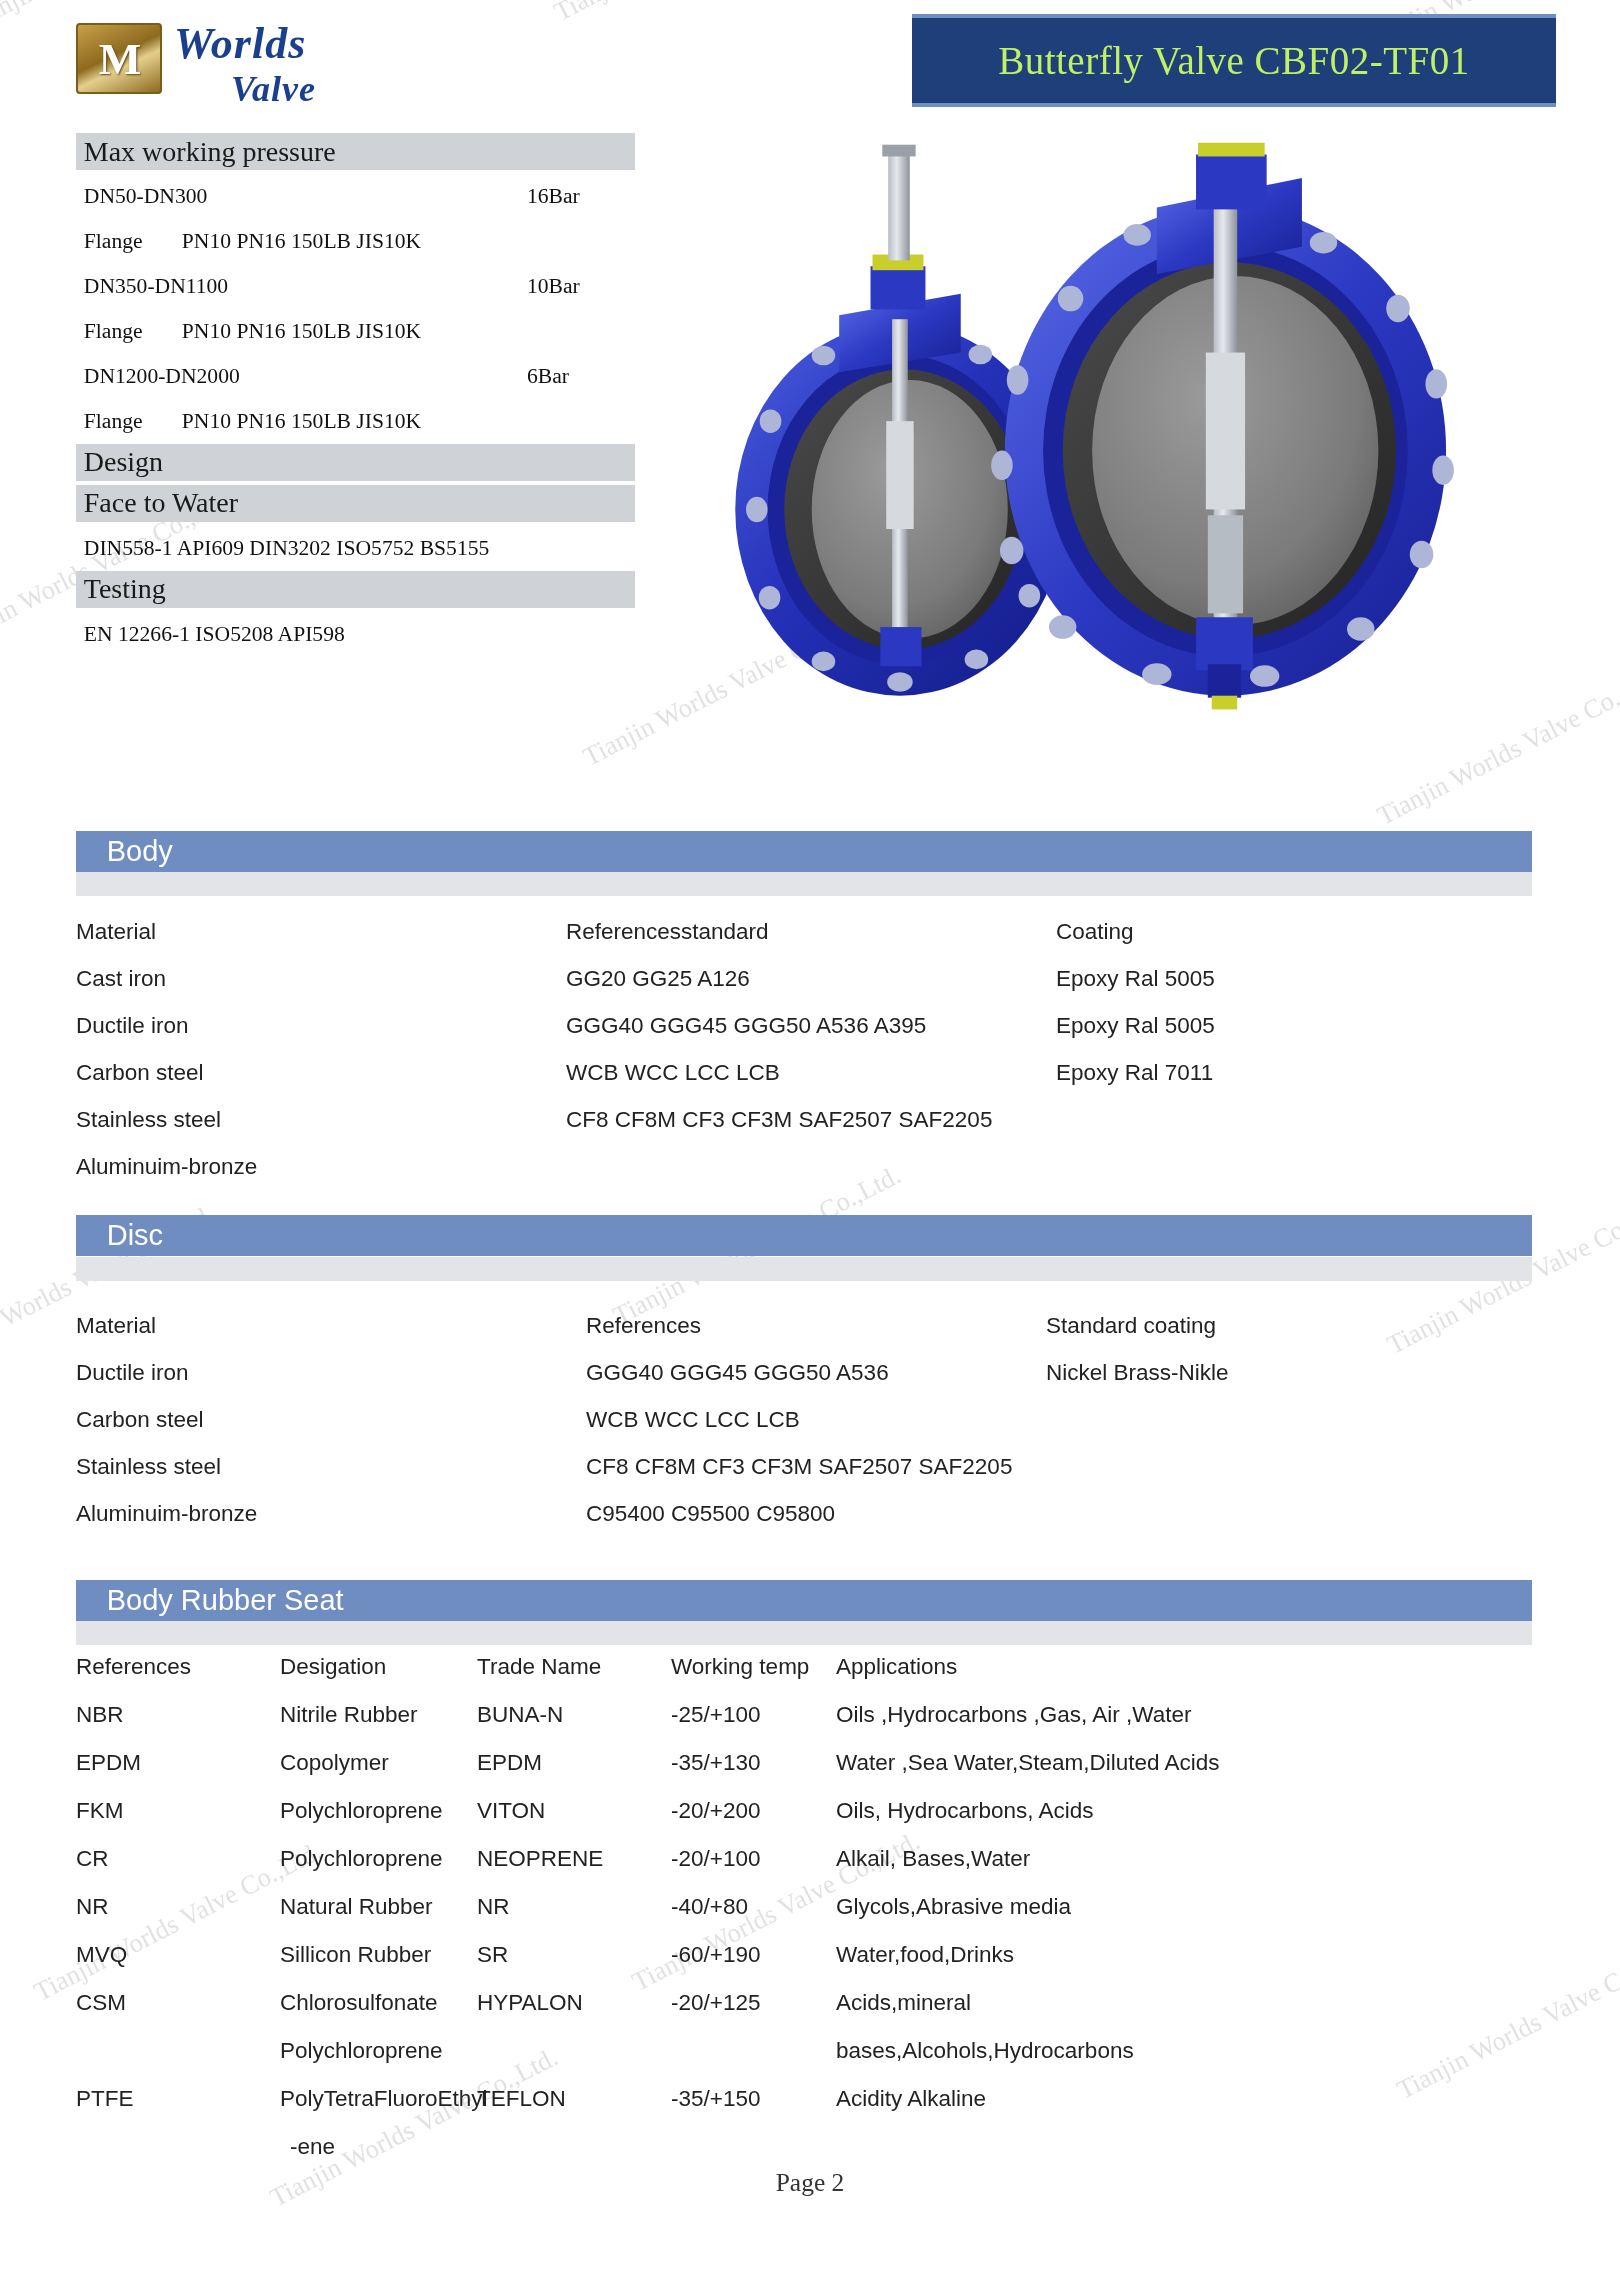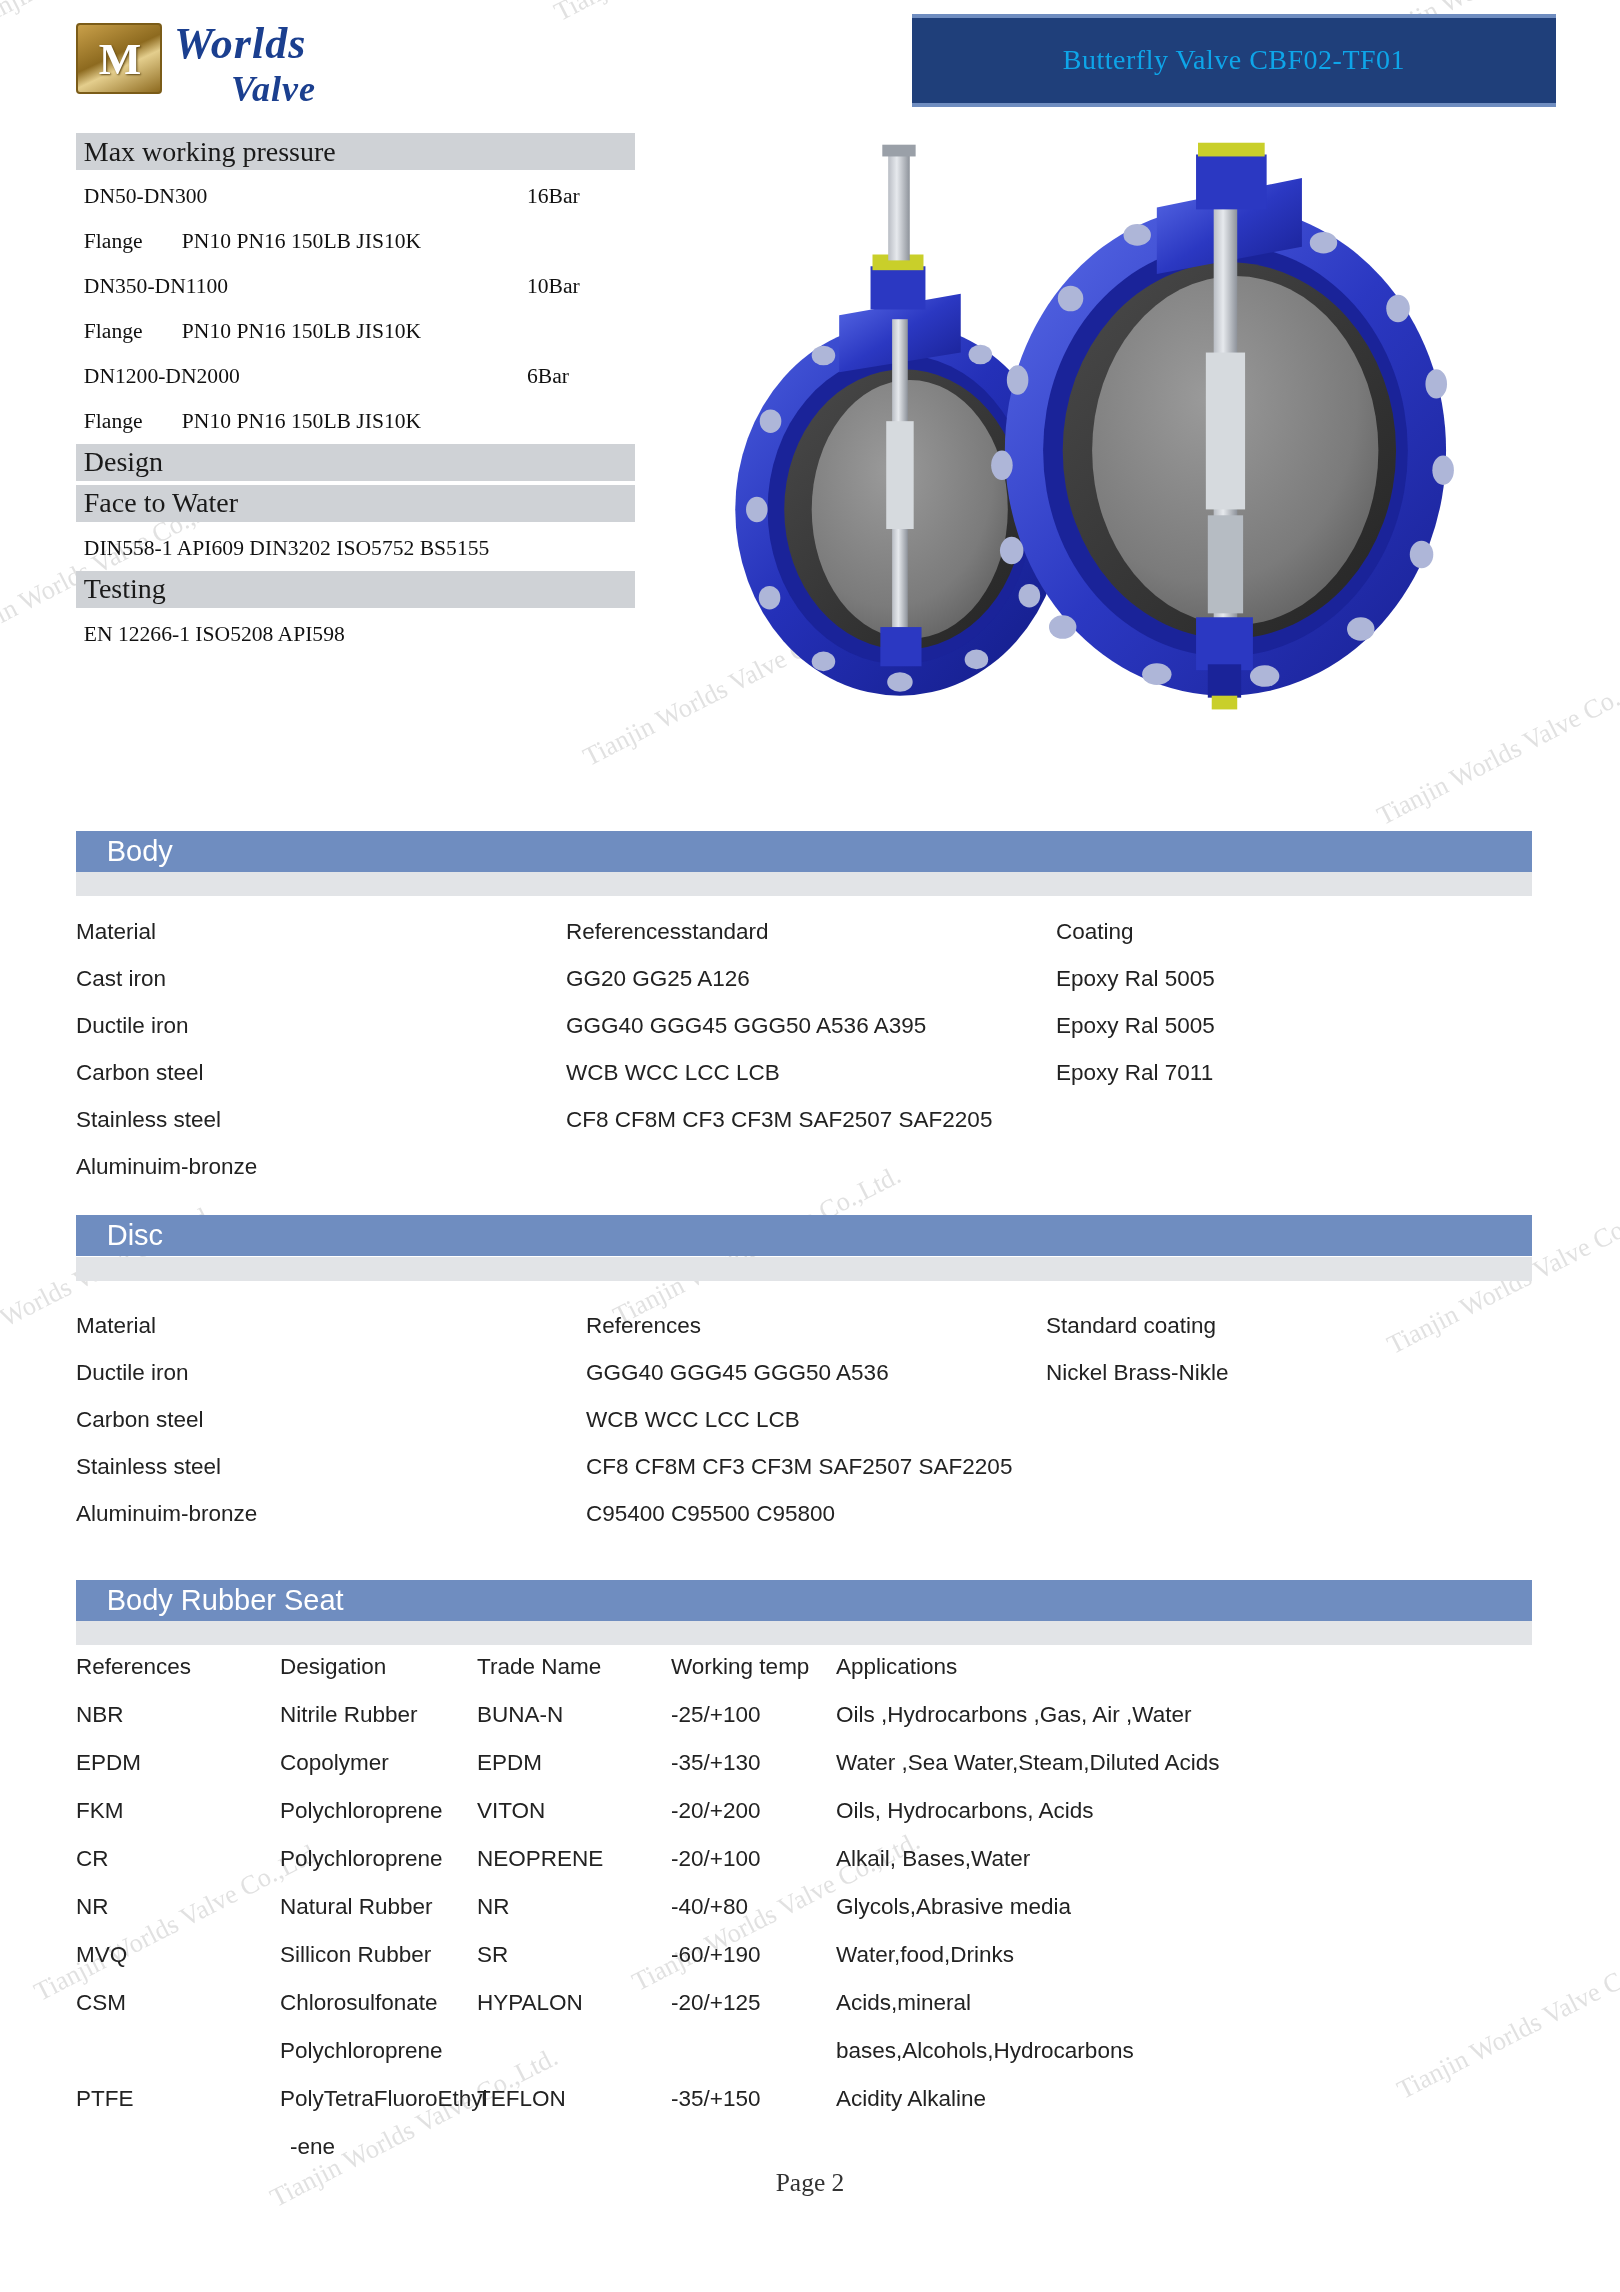--- a/index.html
+++ b/index.html
@@ -73,22 +73,22 @@
     background: #1f3f7a;
     border-top: 4.9px solid #6f8dc0;
     border-bottom: 4.9px solid #6f8dc0;
     z-index: 20;
     display: flex;
     align-items: center;
     justify-content: center;
   }
   .title-bar span {
     font-family: "Liberation Serif", serif;
-    color: #0ea5e9;
-    font-size: 28px;
+    color: #bef264;
+    font-size: 39px;
     letter-spacing: 0.5px;
   }
 
   
   .spec {
     position: absolute;
     left: 76px; top: 133px;
     width: 559px;
     z-index: 15;
   }

